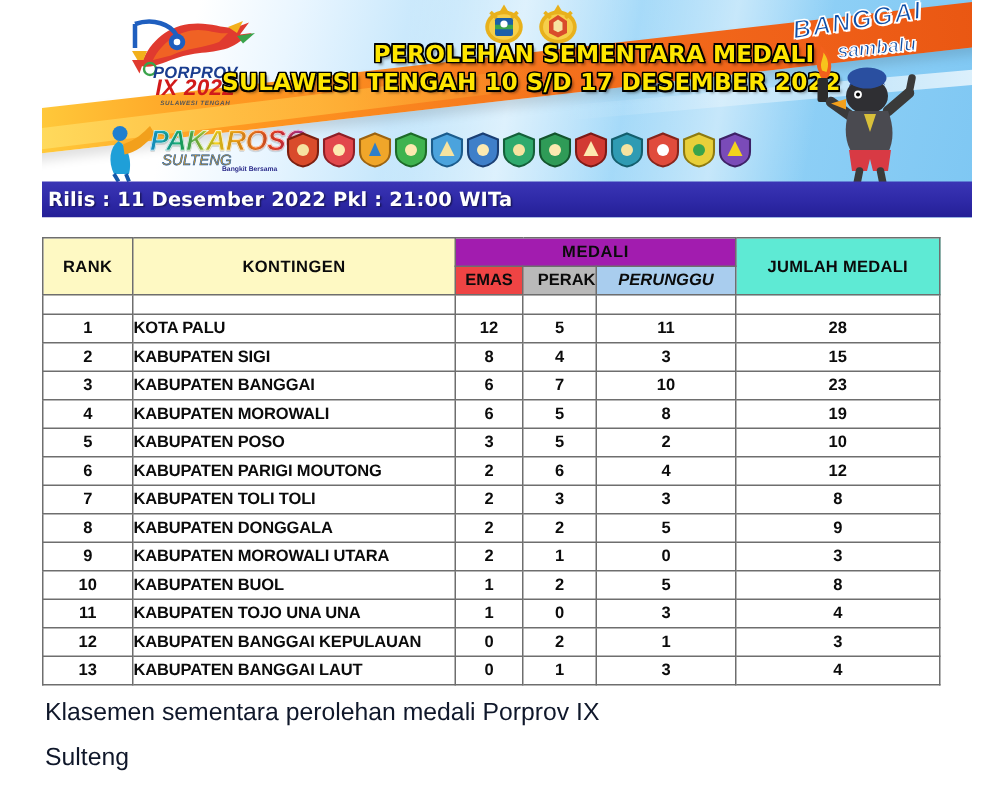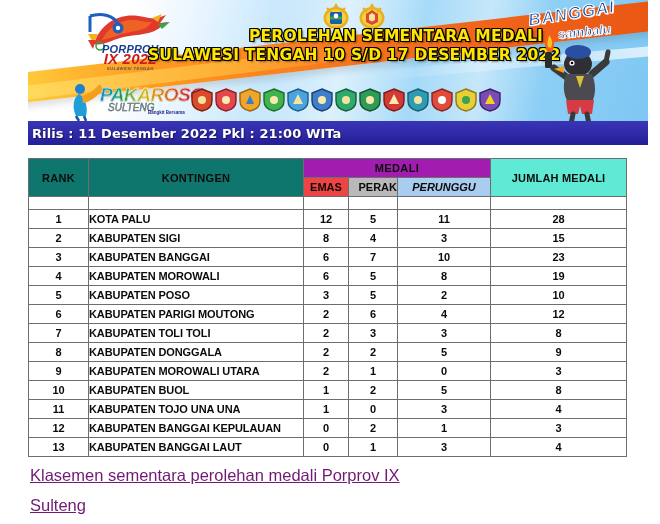--- a/index.html
+++ b/index.html
@@ -171,21 +171,21 @@
   }
   table.medal td, table.medal th {
     border: 1px solid #6e6e6e;
     padding: 0;
     font-size: 11px;
     font-weight: bold;
     color: #0b0b0b;
     height: 19px;
   }
   th.h-rank, th.h-kontingen {
-    background: #0f766e;
+    background: #fef9c3;
     text-align:center;
     font-size:11.5px;
     letter-spacing:.3px;
   }
   th.h-medali {
     background: #a21caf;
     text-align:center;
     font-size:11.5px;
     letter-spacing:.4px;
     height:17px;
@@ -205,21 +205,21 @@
   col.w-name { width: 215px; }
   col.w-emas { width: 45px; }
   col.w-perak { width: 49px; }
   col.w-perunggu { width: 93px; }
   col.w-jumlah { width: 136px; }
 
   
   .caption {
     position:absolute; left:30px; top:460px; width:420px;
     font-family:"Liberation Sans", sans-serif;
-    font-size:16.5px; line-height:30px; color:#701a75;text-decoration:underline;
+    font-size:16.5px; line-height:30px; color:#0f172a;
   }
 </style>
 </head>
 <body>
 
 <div id="page">
 
   <div class="banner">
     <div class="sky-streak"></div>
     <div class="swoosh"></div>

